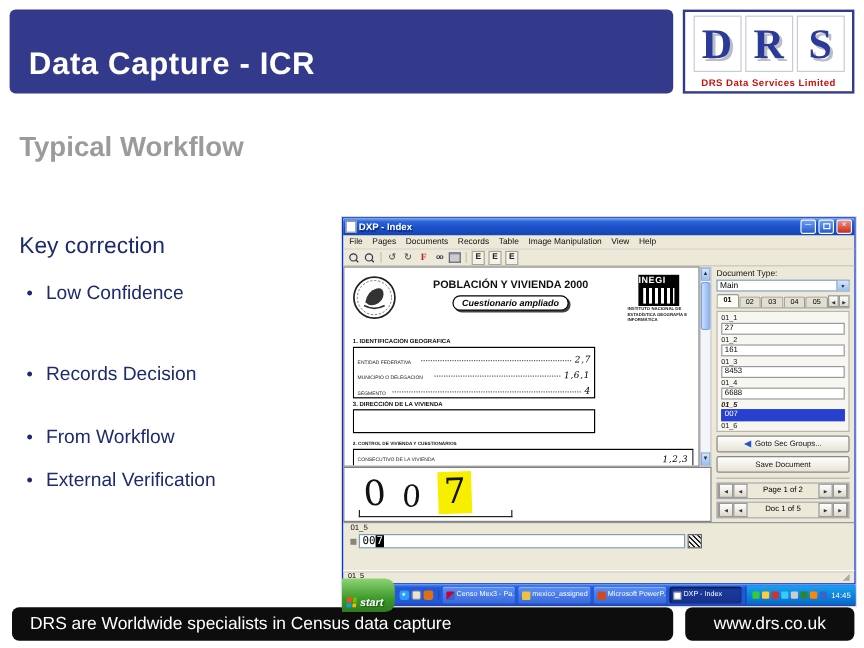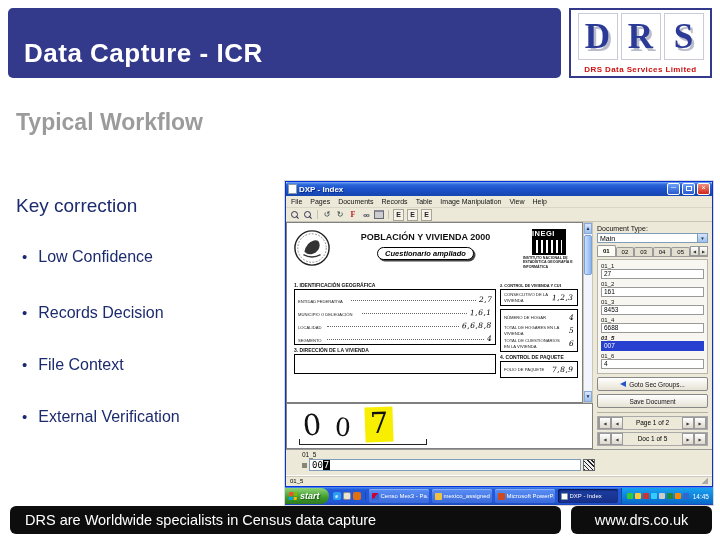--- a/index.html
+++ b/index.html
@@ -78,21 +78,21 @@
          padding:1px 7px;font-size:7.5px;font-weight:bold;font-style:italic;
          box-shadow:1.5px 1.5px 0 #444;background:#fff;}
   .inegi-wrap{width:58px;flex:none;text-align:left;}
   .inegi-box{width:34px;height:26px;background:#000;color:#fff;margin:2px auto 0;overflow:hidden;}
   .inegi-text{font-size:7.5px;font-weight:bold;letter-spacing:0.5px;line-height:10px;}
   .inegi-pixels{height:13px;margin:1px 4px 0;background:
      repeating-linear-gradient(90deg,#fff 0 2px,#000 2px 5px),
      repeating-linear-gradient(0deg,#0000 0 2px,#000 2px 3px);}
   .inegi-caption{font-size:4px;line-height:1.2;font-weight:bold;color:#222;margin-top:1px;
                  transform:scale(0.9);transform-origin:50% 0;}
-  .form-body{position:absolute;left:7px;top:57px;right:4px;bottom:0;display:flex;gap:4px;overflow:hidden;}
+  .form-body{position:absolute;left:7px;top:57px;right:4px;bottom:0;display:flex;gap:4px;overflow:hidden;flex-direction:column;}
   .col-l{width:202px;flex:none;}
   .col-r{flex:1;min-width:0;}
   .sec-title{font-size:5px;font-weight:bold;color:#111;white-space:nowrap;overflow:hidden;margin:2px 0 1px;}
   .sec-box{border:1px solid #000;padding:1px 3px;overflow:hidden;background:#fff;}
   .frow{display:flex;align-items:flex-end;height:13px;}
   .frow-label{font-size:4.6px;white-space:nowrap;color:#222;transform:scale(0.9);transform-origin:0 100%;}
   .frow-dots{flex:1;border-bottom:1px dotted #666;margin:0 3px 3px;}
   .hw{font-family:"DejaVu Serif",serif;font-style:italic;font-size:7.5px;color:#000;
       letter-spacing:0.5px;transform:rotate(-1deg);white-space:nowrap;}
   .hw.hl{background:#f8ee00;padding:0 2px;}
@@ -140,38 +140,38 @@
              border-right:6px solid #2255cc;display:inline-block;}
   .nav-group{margin-top:4px;border-top:1px solid #b5b1a5;padding-top:3px;display:flex;
              flex-direction:column;gap:2px;}
   .nav-box{height:12px;border:1px solid #aaa;background:#ece9d8;display:flex;align-items:stretch;}
   .nav-btn{width:10px;flex:none;border:1px solid #999;background:linear-gradient(#fff,#dcd8cc);
            font-size:4px;color:#333;display:flex;align-items:center;justify-content:center;}
   .nav-btn.bar-l{border-left-width:2px;}
   .nav-btn.bar-r{border-right-width:2px;}
   .nav-text{flex:1;font-size:6.5px;text-align:center;line-height:11px;overflow:hidden;white-space:nowrap;}
   
-  .edit-area{height:26px;flex:none;border-top:1px solid #999;padding:1px 16px;box-sizing:border-box;}
+  .edit-area{height:40px;flex:none;border-top:1px solid #999;padding:1px 6px;box-sizing:border-box;}
   .edit-label{font-size:6.5px;color:#111;}
   .edit-row{display:flex;align-items:center;gap:2px;margin-top:1px;}
   .prompt-icon{width:5px;height:5px;background:#8a8676;flex:none;}
   .edit-input{width:272px;height:12px;background:#fff;border:1px solid #7f9db9;box-sizing:border-box;
               display:flex;align-items:center;padding-left:2px;font-size:9px;
               font-family:"DejaVu Sans Mono",monospace;}
   .sel{background:#000;color:#fff;padding:0 1px;}
   .thumb-icon{width:12px;height:12px;flex:none;border:1px solid #666;box-sizing:border-box;
               background:repeating-linear-gradient(45deg,#222 0 1px,#eee 1px 3px);}
   .statusbar{height:10px;flex:none;border-top:1px solid #fff;box-shadow:inset 0 1px 0 #cdc9bd;
              display:flex;align-items:center;justify-content:space-between;padding:0 4px;font-size:6px;}
   .grip{width:6px;height:6px;background:
         linear-gradient(135deg,#0000 50%,#aaa 50%);}
   
   .taskbar{position:absolute;left:0;bottom:0;width:428px;height:18px;display:flex;align-items:center;
            background:linear-gradient(180deg,#4a8af0 0%,#2359d9 15%,#2359d9 82%,#1a47b8 100%);}
-  .start-btn{height:16px;flex:none;padding:0 9px 0 4px;border-radius:0 8px 8px 0;display:flex;
+  .start-btn{height:16px;flex:none;padding:12px 9px 0 4px;border-radius:0 8px 8px 0;display:flex;
              align-items:center;gap:3px;color:#fff;font-size:9px;font-weight:bold;font-style:italic;
              background:linear-gradient(180deg,#8ed477,#3d9a2b 60%,#2f7a20);text-shadow:1px 1px 1px #1a5a10;}
   .win-flag{width:8px;height:8px;display:grid;grid-template-columns:1fr 1fr;grid-template-rows:1fr 1fr;
             gap:1px;transform:skew(-6deg);}
   .wf1{background:#f25022;}.wf2{background:#7fba00;}.wf3{background:#00a4ef;}.wf4{background:#ffb900;}
   .quick{display:flex;align-items:center;gap:2px;padding:0 4px;border-right:1px solid #1c46b0;}
   .q-icon{width:8px;height:8px;border-radius:2px;font-size:6px;color:#fff;display:flex;
           align-items:center;justify-content:center;}
   .q1{background:#2a9df4;font-family:"Liberation Serif",serif;font-weight:bold;}
   .q2{background:#e8e4d0;border:1px solid #889;box-sizing:border-box;}
@@ -205,30 +205,30 @@
     <span class="logo-letter">D</span>
     <span class="logo-letter">R</span>
     <span class="logo-letter">S</span>
   </div>
   <div class="logo-caption">DRS Data Services Limited</div>
 </div>
 
 <div class="subtitle">Typical Workflow</div>
 <div class="heading">Key correction</div>
 
-<div class="bullet" style="top:248px">
+<div class="bullet" style="top:236px">
     <span>Low Confidence</span>
   </div>
 <div class="bullet" style="top:304px">
     <span>Records Decision</span>
   </div>
 <div class="bullet" style="top:356px">
-    <span>File Context</span>
-  </div>
-<div class="bullet" style="top:408px">
+    <span>From Workflow</span>
+  </div>
+<div class="bullet" style="top:392px">
     <span>External Verification</span>
   </div>
 
 <div class="footer-left">DRS are Worldwide specialists in Census data capture</div>
 <div class="footer-right">www.drs.co.uk</div>
 
 <div class="shot">
   <div class="xp-window">
 
     <div class="titlebar">
@@ -303,25 +303,20 @@
                       <span class="frow-label">ENTIDAD FEDERATIVA</span>
                       <span class="frow-dots"></span>
                       <span class="hw">2,7</span>
                     </div>
                   <div class="frow">
                       <span class="frow-label">MUNICIPIO O DELEGACIÓN</span>
                       <span class="frow-dots"></span>
                       <span class="hw">1,6,1</span>
                     </div>
                   <div class="frow">
-                      <span class="frow-label">LOCALIDAD</span>
-                      <span class="frow-dots"></span>
-                      <span class="hw">6,6,8,8</span>
-                    </div>
-                  <div class="frow">
                       <span class="frow-label">SEGMENTO</span>
                       <span class="frow-dots"></span>
                       <span class="hw">4</span>
                     </div>
                 </div>
                 <div class="sec-title">3. DIRECCIÓN DE LA VIVIENDA</div>
                 <div class="sec-box empty-box"></div>
               </div>
               <div class="col-r">
                 <div class="sec-title" style="transform:scale(0.78);transform-origin:0 50%;">2. CONTROL DE VIVIENDA Y CUESTIONARIOS</div>

